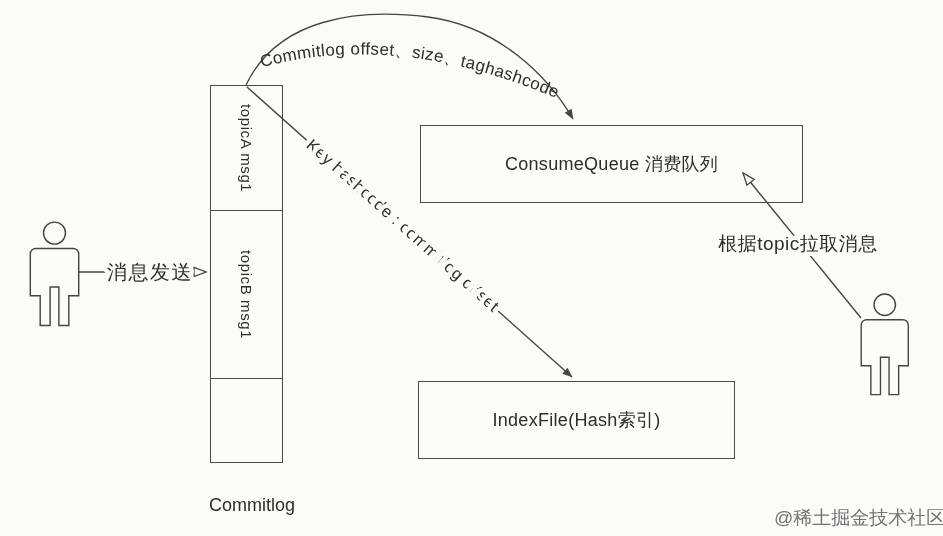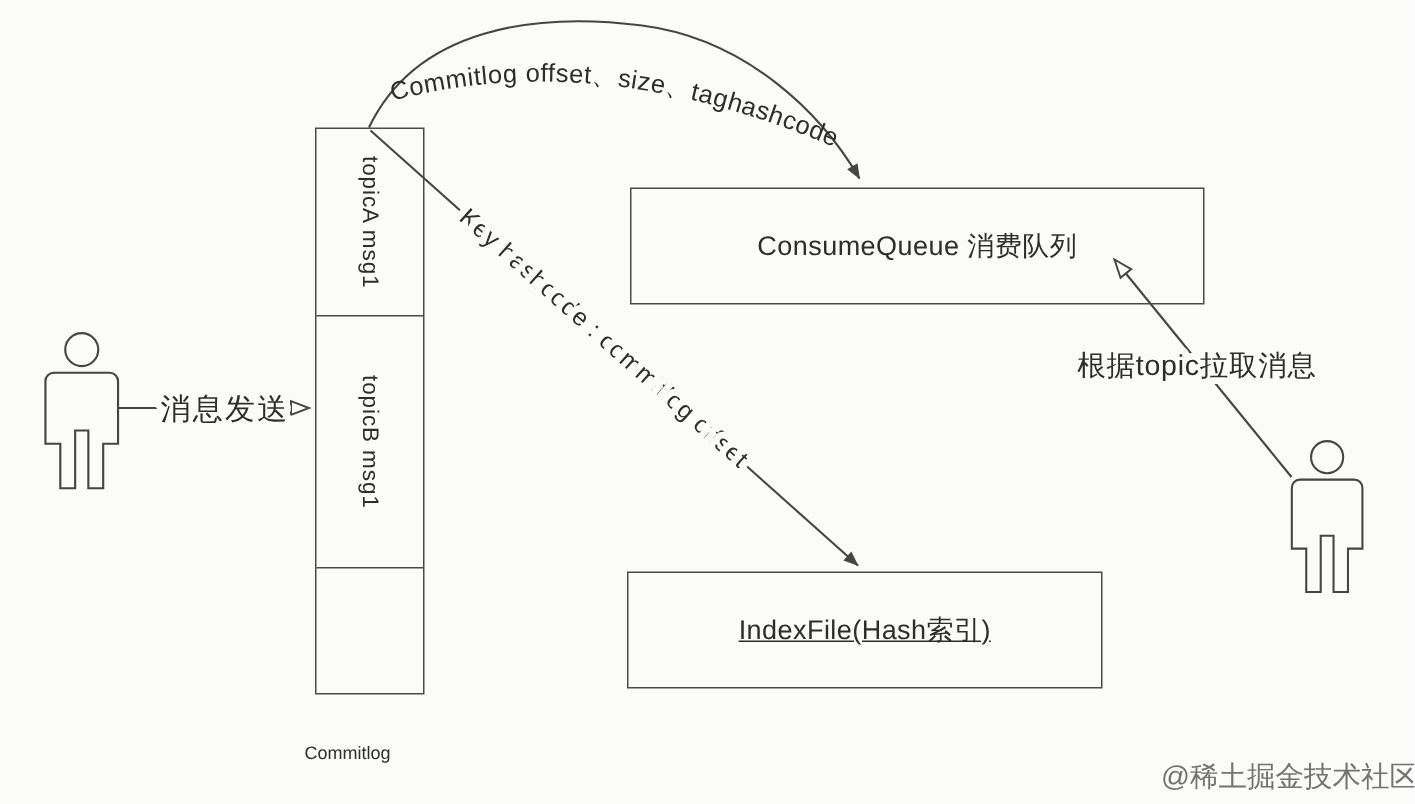--- a/index.html
+++ b/index.html
@@ -13,34 +13,34 @@
   .ln{fill:none;stroke:#454545;stroke-width:1.4px;}
   .person{fill:none;stroke:#454545;stroke-width:1.3px;}
   .svgtxt{fill:#2d2d2d;font-family:"Liberation Sans","DejaVu Sans",sans-serif;}
   .halo{paint-order:stroke;stroke:#fbfbfa;stroke-width:9px;stroke-linejoin:round;}
   .box{
     position:absolute;z-index:2;border:1.5px solid #4a4a4a;background:transparent;
     display:flex;align-items:center;justify-content:center;
     font-size:18px;letter-spacing:0.3px;box-sizing:border-box;
   }
   .box-consumequeue{left:420px;top:125px;width:383px;height:78px;}
-  .box-indexfile{left:418px;top:381px;width:317px;height:78px;text-decoration:underline;}
+  .box-indexfile{left:418px;top:381px;width:317px;height:78px;}
   .col{
     position:absolute;z-index:2;left:210px;top:85px;width:73px;height:378px;
     border:1.4px solid #4a4a4a;box-sizing:border-box;
     display:flex;flex-direction:column;background:transparent;
   }
   .seg{display:flex;align-items:center;justify-content:center;box-sizing:border-box;}
   .seg-a{height:125px;border-bottom:1.4px solid #4a4a4a;}
   .seg-b{height:168px;border-bottom:1.4px solid #4a4a4a;}
   .seg-empty{flex:1;}
   .vtext{writing-mode:vertical-rl;text-orientation:mixed;font-size:15px;letter-spacing:0.6px;}
   .caption{
     position:absolute;z-index:2;left:203px;top:495px;width:92px;
-    text-align:left;font-size:12px;
+    text-align:right;font-size:18px;
   }
   .watermark{
     position:absolute;z-index:2;left:774px;top:505px;width:165px;
     font-size:19px;color:#737373;text-align:right;white-space:nowrap;
   }
 </style>
 </head>
 <body>
 
 <div class="stage">

